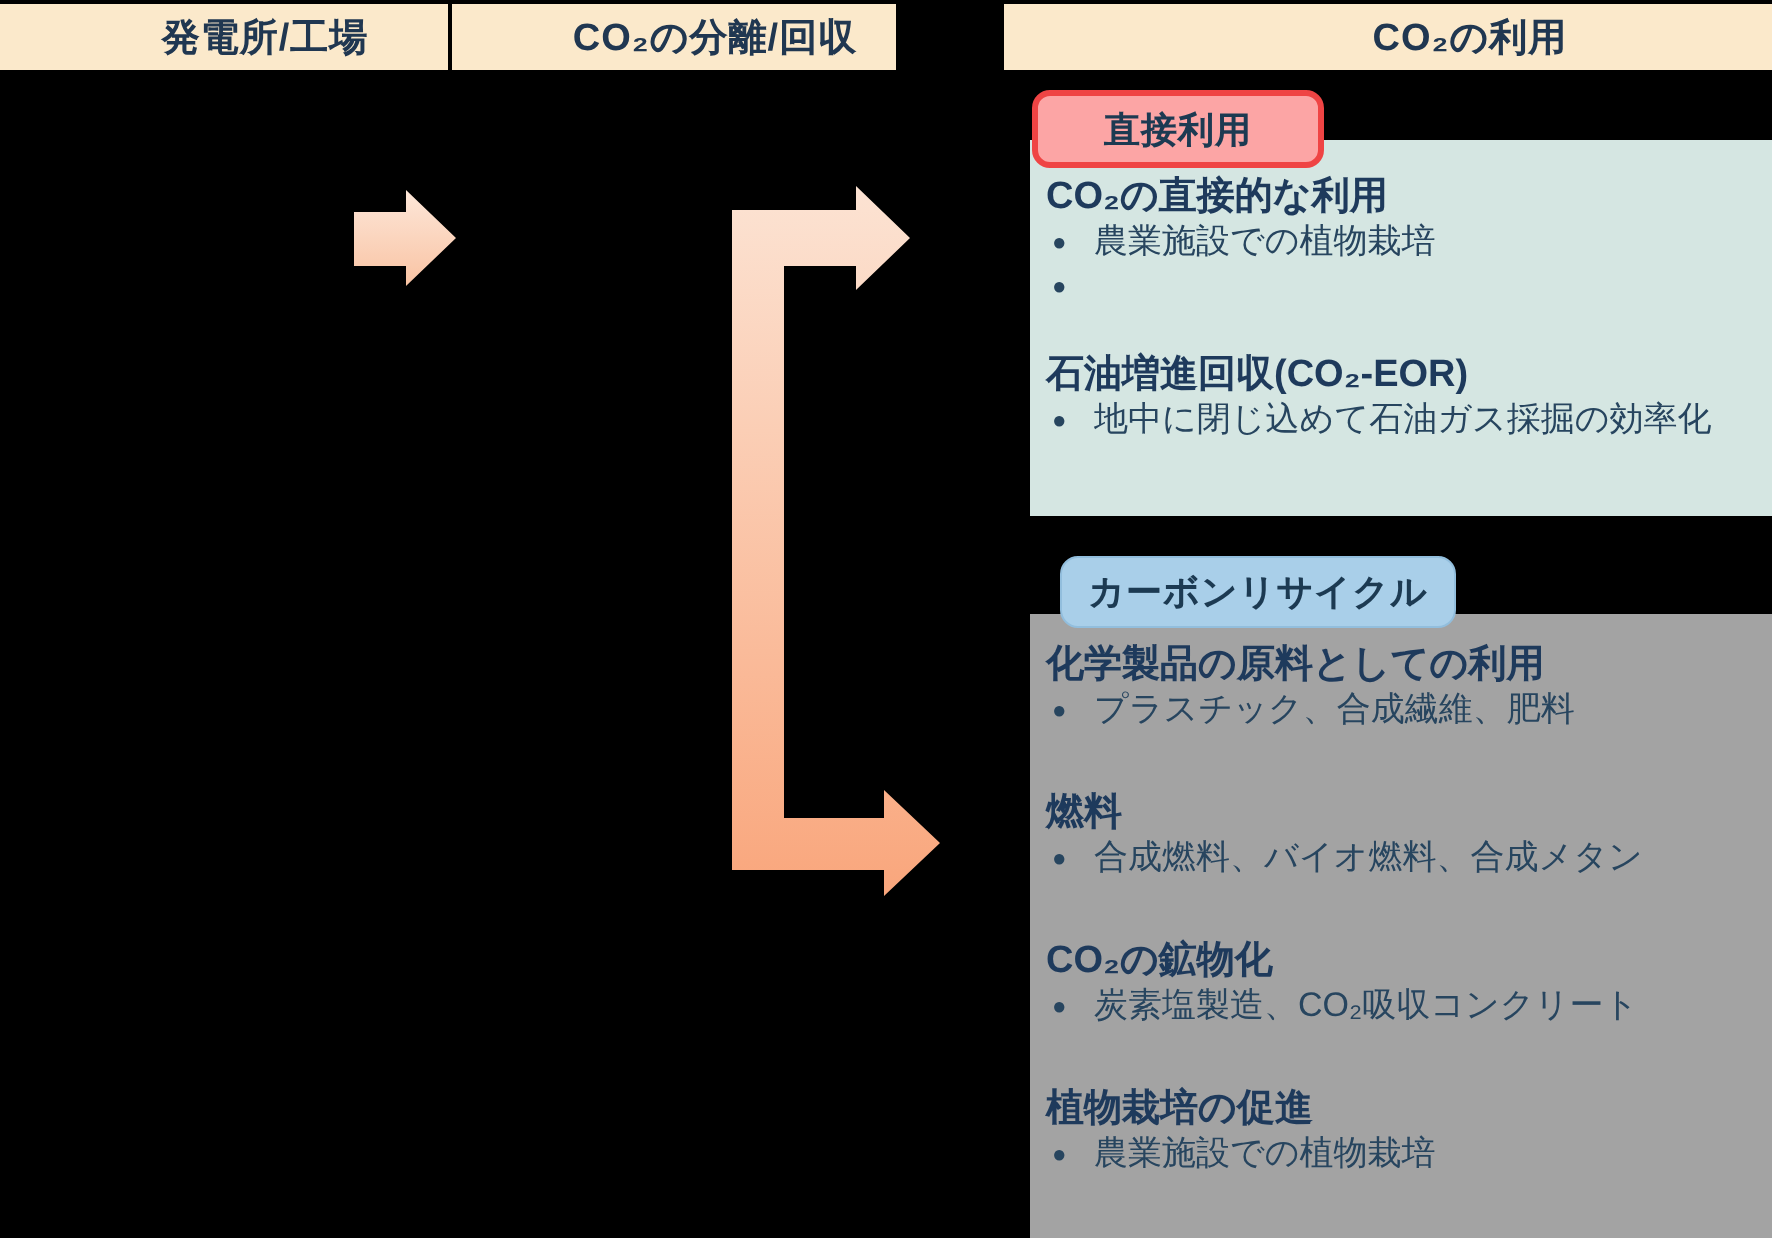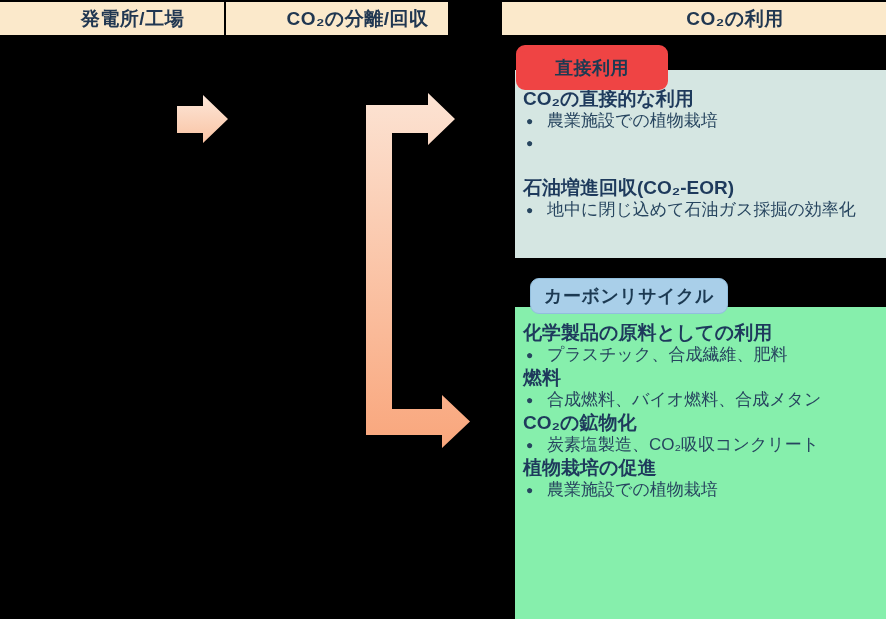--- a/index.html
+++ b/index.html
@@ -40,22 +40,22 @@
     font-size: 18px;
     font-weight: bold;
     color: #1C3A52;
     display: flex;
     align-items: center;
     justify-content: center;
     letter-spacing: 0.5px;
   }
   .tag-teal {
     left: 516px; top: 45px; width: 140px; height: 33px;
-    background: #ef4444;
-    border: 6px solid #ef4444;
+    background: #fca5a5;
+    border: 3px solid #ef4444;
   }
   .tag-blue {
     left: 530px; top: 278px; width: 196px; height: 34px;
     background: #A9CFE9;
     border: 1px solid #92BEDD;
   }
 
   .panel {
     position: absolute;
     left: 515px;
@@ -63,21 +63,21 @@
     z-index: 1;
     box-sizing: border-box;
   }
   .panel-teal {
     top: 70px; height: 188px;
     background: #D5E6E2;
     padding: 17px 10px 0 8px;
   }
   .panel-blue {
     top: 307px; height: 312px;
-    background: #86efac;
+    background: #a3a3a3;
     padding: 14px 10px 0 8px;
   }
 
   .group-title {
     font-size: 19px;
     font-weight: bold;
     line-height: 23px;
     color: #1E3A5C;
     white-space: nowrap;
   }
@@ -90,21 +90,21 @@
     white-space: nowrap;
   }
   .bullet-marker {
     font-size: 12px;
     width: 24px;
     padding-left: 3px;
     box-sizing: border-box;
     flex: 0 0 auto;
   }
   .panel-teal .group + .group { margin-top: 22px; }
-  .panel-blue .group + .group { }
+  .panel-blue .group + .group { margin-top: 29px; }
 </style>
 </head>
 <body>
 
 <div class="canvas">
 
   <div class="hdr hdr-1">発電所/工場</div>
   <div class="hdr hdr-2">CO₂の分離/回収</div>
   <div class="hdr hdr-3">CO₂の利用</div>
 

